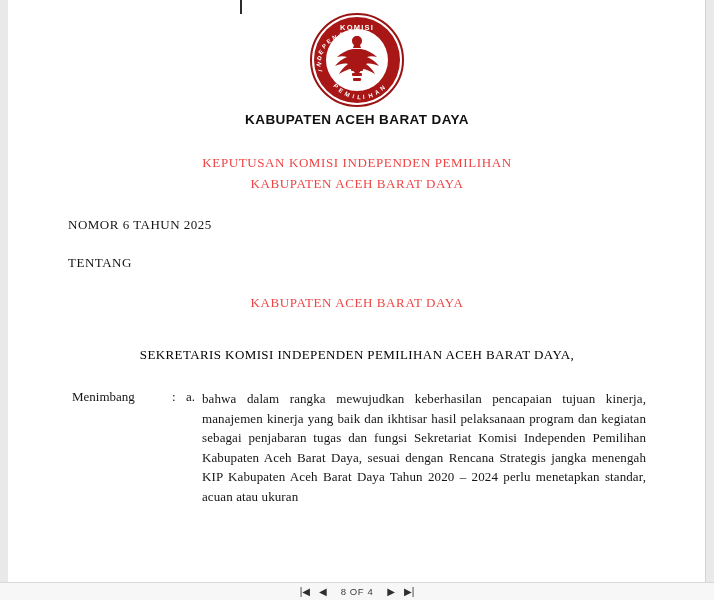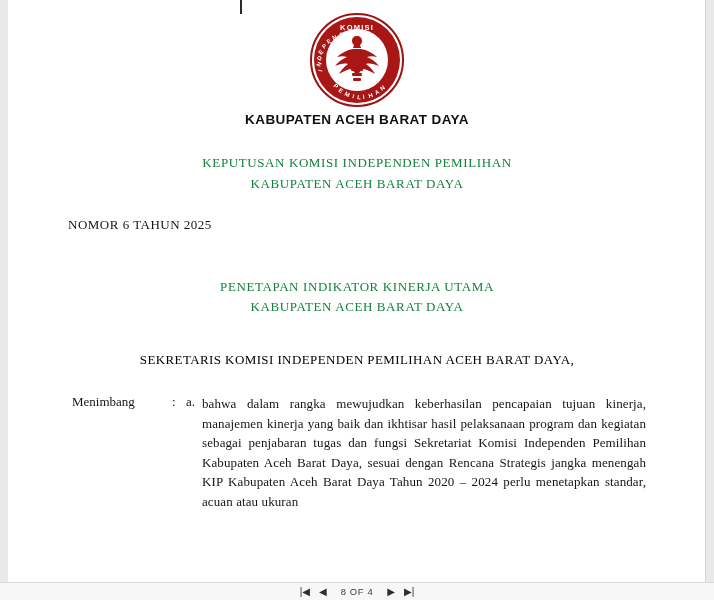--- a/index.html
+++ b/index.html
@@ -79,21 +79,21 @@
     font-size: 13.5px;
     letter-spacing: 0.4px;
     color: #101010;
     line-height: 1.55;
     text-align: center;
   }
   .h-sub {
     font-family: "Liberation Serif", serif;
     font-size: 13px;
     letter-spacing: 0.6px;
-    color: #15803d;
+    color: #ef4444;
     line-height: 1.6;
     text-align: center;
   }
   .spacer-10 { height: 10px; }
   .spacer-22 { height: 22px; }
 
   .nomor, .tentang {
     font-family: "Liberation Serif", serif;
     font-size: 13px;
     letter-spacing: 0.5px;
@@ -231,24 +231,24 @@
 
       <div class="h-sub">KEPUTUSAN KOMISI INDEPENDEN PEMILIHAN</div>
       <div class="h-sub">KABUPATEN ACEH BARAT DAYA</div>
 
       <div class="spacer-22"></div>
 
       <div class="nomor">NOMOR 6 TAHUN 2025</div>
 
       <div class="spacer-22"></div>
 
-
-      <div class="spacer-22"></div>
-
-      <div class="h-sub">PENETAPAN INDIKATOR KINERJA UTAMA</div>
+      <div class="tentang">TENTANG</div>
+
+      <div class="spacer-22"></div>
+
       <div class="h-sub">KABUPATEN ACEH BARAT DAYA</div>
 
       <div class="spacer-10"></div>
 
 
       <div class="sekretaris-line">SEKRETARIS KOMISI INDEPENDEN PEMILIHAN ACEH BARAT DAYA,</div>
 
       <div class="clause">
         <div class="label">Menimbang</div>
         <div class="colon">:</div>

